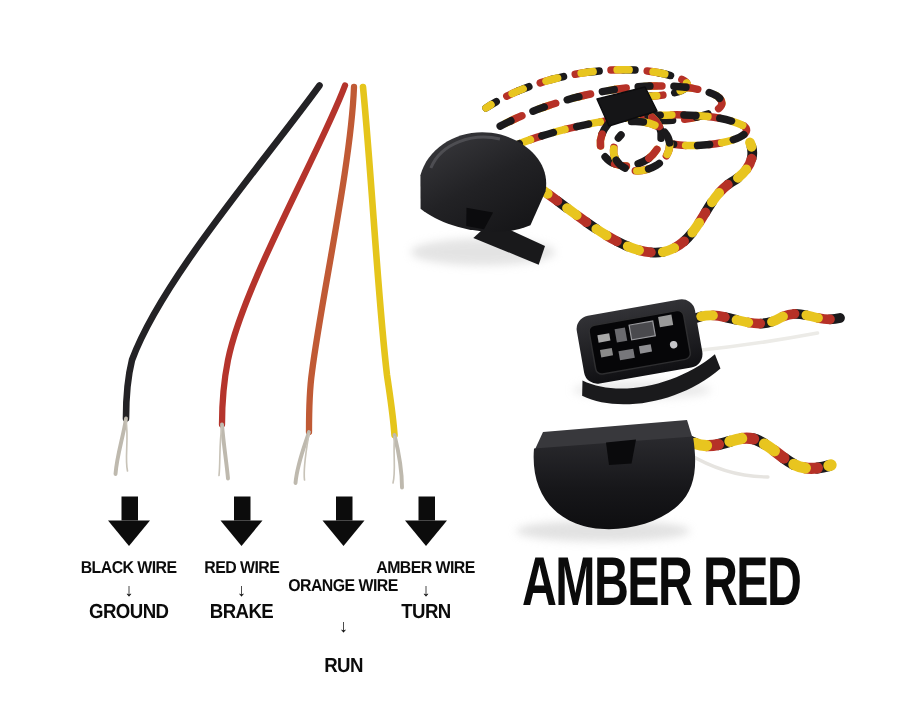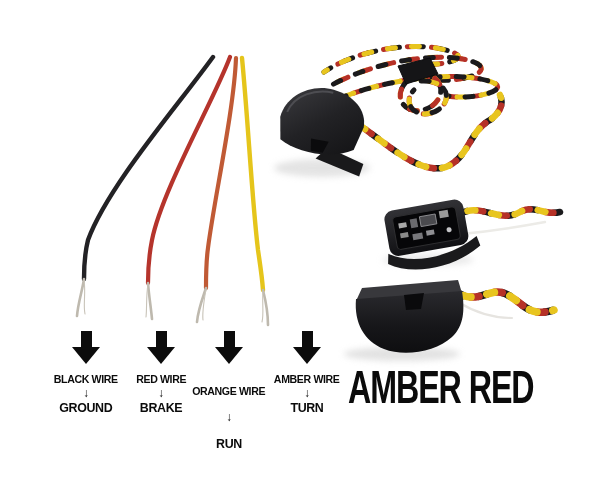--- a/index.html
+++ b/index.html
@@ -209,21 +209,21 @@
     </div>
       <div class="legend-col" style="left: 184px; gap: 12px;">
       <div class="big-arrow">
         <div class="stem"></div>
         <div class="head"></div>
       </div>
       <div class="wire-name">ORANGE WIRE</div>
       <div class="small-arrow">↓</div>
       <div class="func-name">RUN</div>
     </div>
-      <div class="legend-col" style="left: 262px;">
+      <div class="legend-col" style="left: 239px;">
       <div class="big-arrow">
         <div class="stem"></div>
         <div class="head"></div>
       </div>
       <div class="wire-name">AMBER WIRE</div>
       <div class="small-arrow">↓</div>
       <div class="func-name">TURN</div>
     </div>
     </div>
 

